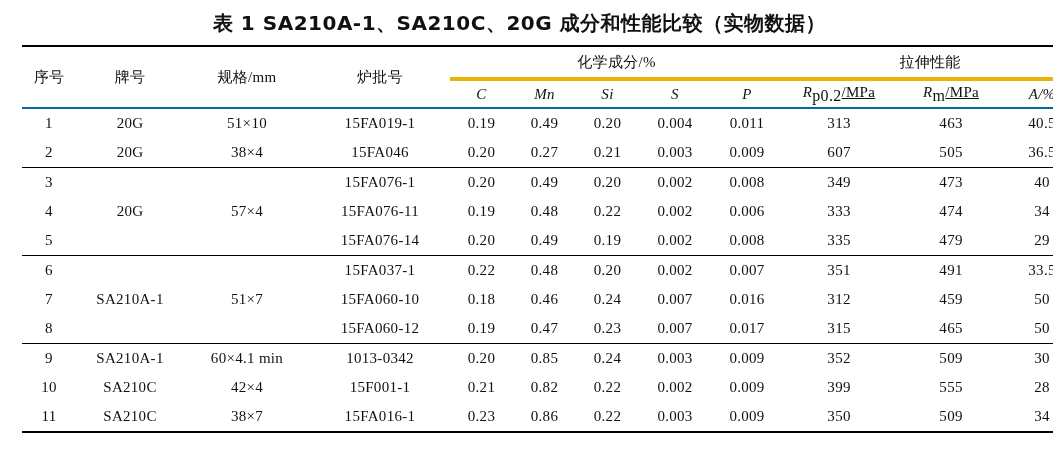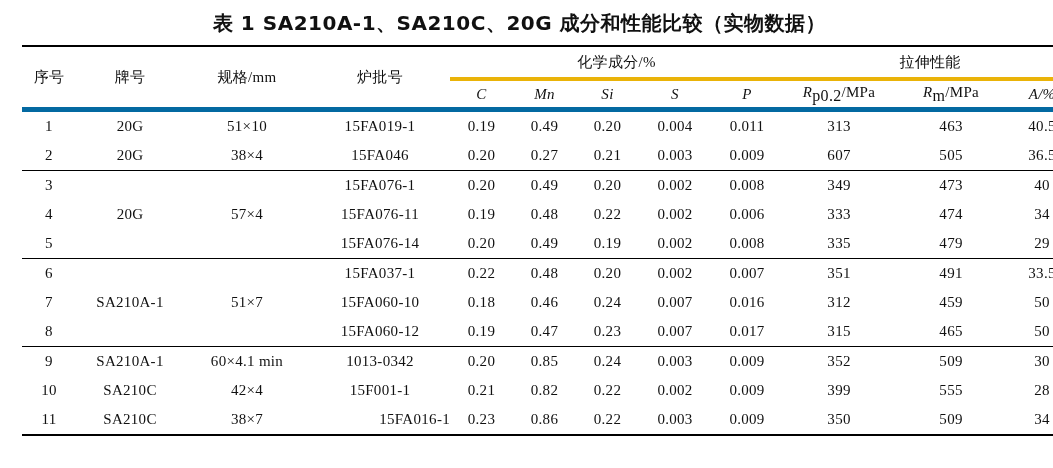--- a/index.html
+++ b/index.html
@@ -44,36 +44,36 @@
     letter-spacing: 0.3px;
   }
   thead tr.hdr1 th {
     height: 30px;
   }
   thead tr.hdr2 th {
     height: 26px;
   }
   
   .top-border { border-top: 2.2px solid #000; }
-  .thin-bottom { border-bottom: 5px solid #0369a1; }
+  .thin-bottom { border-bottom: 2px solid #0369a1; }
   .grp-sep td { border-top: 1px solid #000; }
   .hdr-span {
     border-bottom: 4px solid #eab308;
   }
   .num-col { width: 54px; }
   .grade-col { width: 108px; }
   .spec-col { width: 126px; }
   .heat-col { width: 140px; }
   .chem-col { width: 63px; }
   .chem-col-wide { width: 72px; }
   .mech-col { width: 112px; }
   .mech-col-a { width: 70px; }
   .sub { font-size: 16px; vertical-align: sub; }
   .ital { font-style: italic; }
-  .unit-sep { font-style: normal; }
+  .unit-sep { font-style: normal; text-decoration: underline; }
   .group-label {
     vertical-align: middle;
   }
   
 </style>
 </head>
 <body>
 
 <div class="page">
 
@@ -244,21 +244,21 @@
           <td>0.002</td>
           <td>0.009</td>
           <td>399</td>
           <td>555</td>
           <td>28</td>
         </tr>
         <tr class="last-row">
           <td style="border-bottom: 2.2px solid rgb(0, 0, 0);">11</td>
           <td class="group-label" style="border-bottom: 2.2px solid rgb(0, 0, 0);">SA210C</td>
           <td class="group-label" style="border-bottom: 2.2px solid rgb(0, 0, 0);">38×7</td>
-          <td style="border-bottom: 2.2px solid rgb(0, 0, 0); text-align: right;">15FA016-1</td>
+          <td style="border-bottom: 2.2px solid rgb(0, 0, 0);">15FA016-1</td>
           <td style="border-bottom: 2.2px solid rgb(0, 0, 0);">0.23</td>
           <td style="border-bottom: 2.2px solid rgb(0, 0, 0); margin-top: 16px;">0.86</td>
           <td style="border-bottom: 2.2px solid rgb(0, 0, 0);">0.22</td>
           <td style="border-bottom: 2.2px solid rgb(0, 0, 0);">0.003</td>
           <td style="border-bottom: 2.2px solid rgb(0, 0, 0);">0.009</td>
           <td style="border-bottom: 2.2px solid rgb(0, 0, 0); margin-top: 24px;">350</td>
           <td style="border-bottom: 2.2px solid rgb(0, 0, 0);">509</td>
           <td style="border-bottom: 2.2px solid rgb(0, 0, 0);">34</td>
         </tr>
       </tbody>

